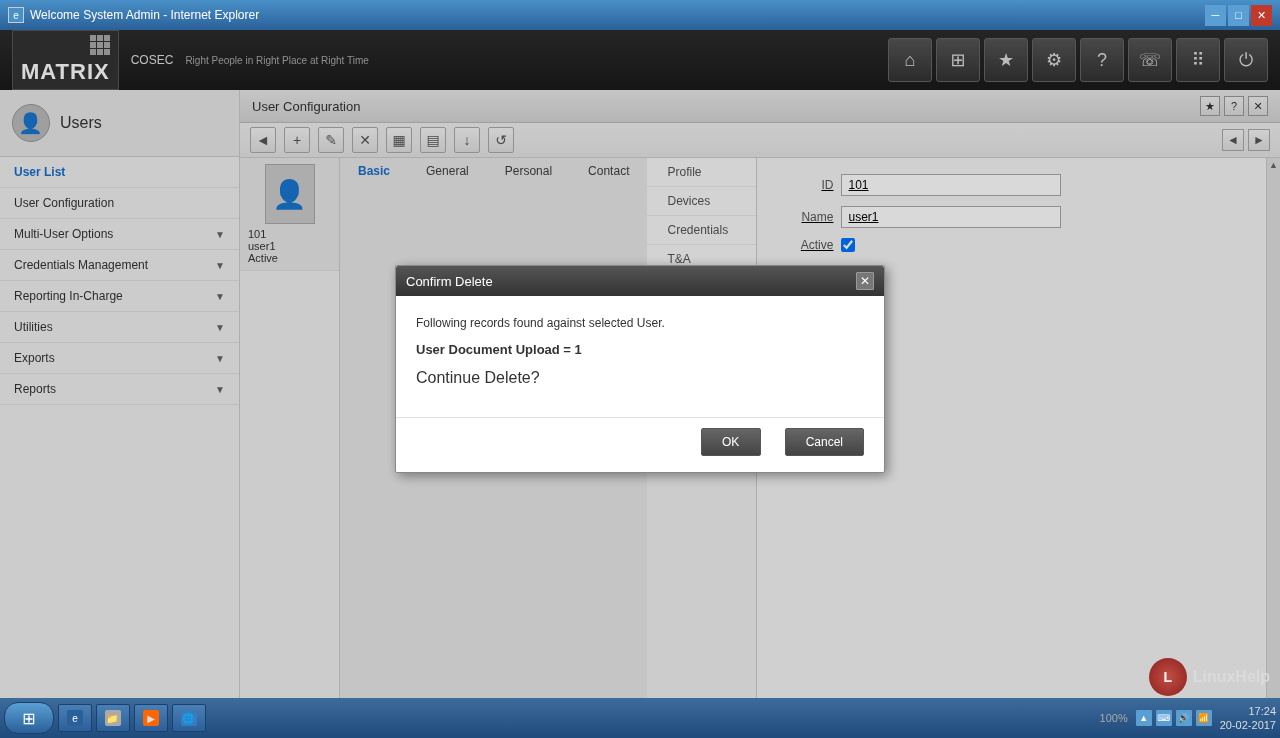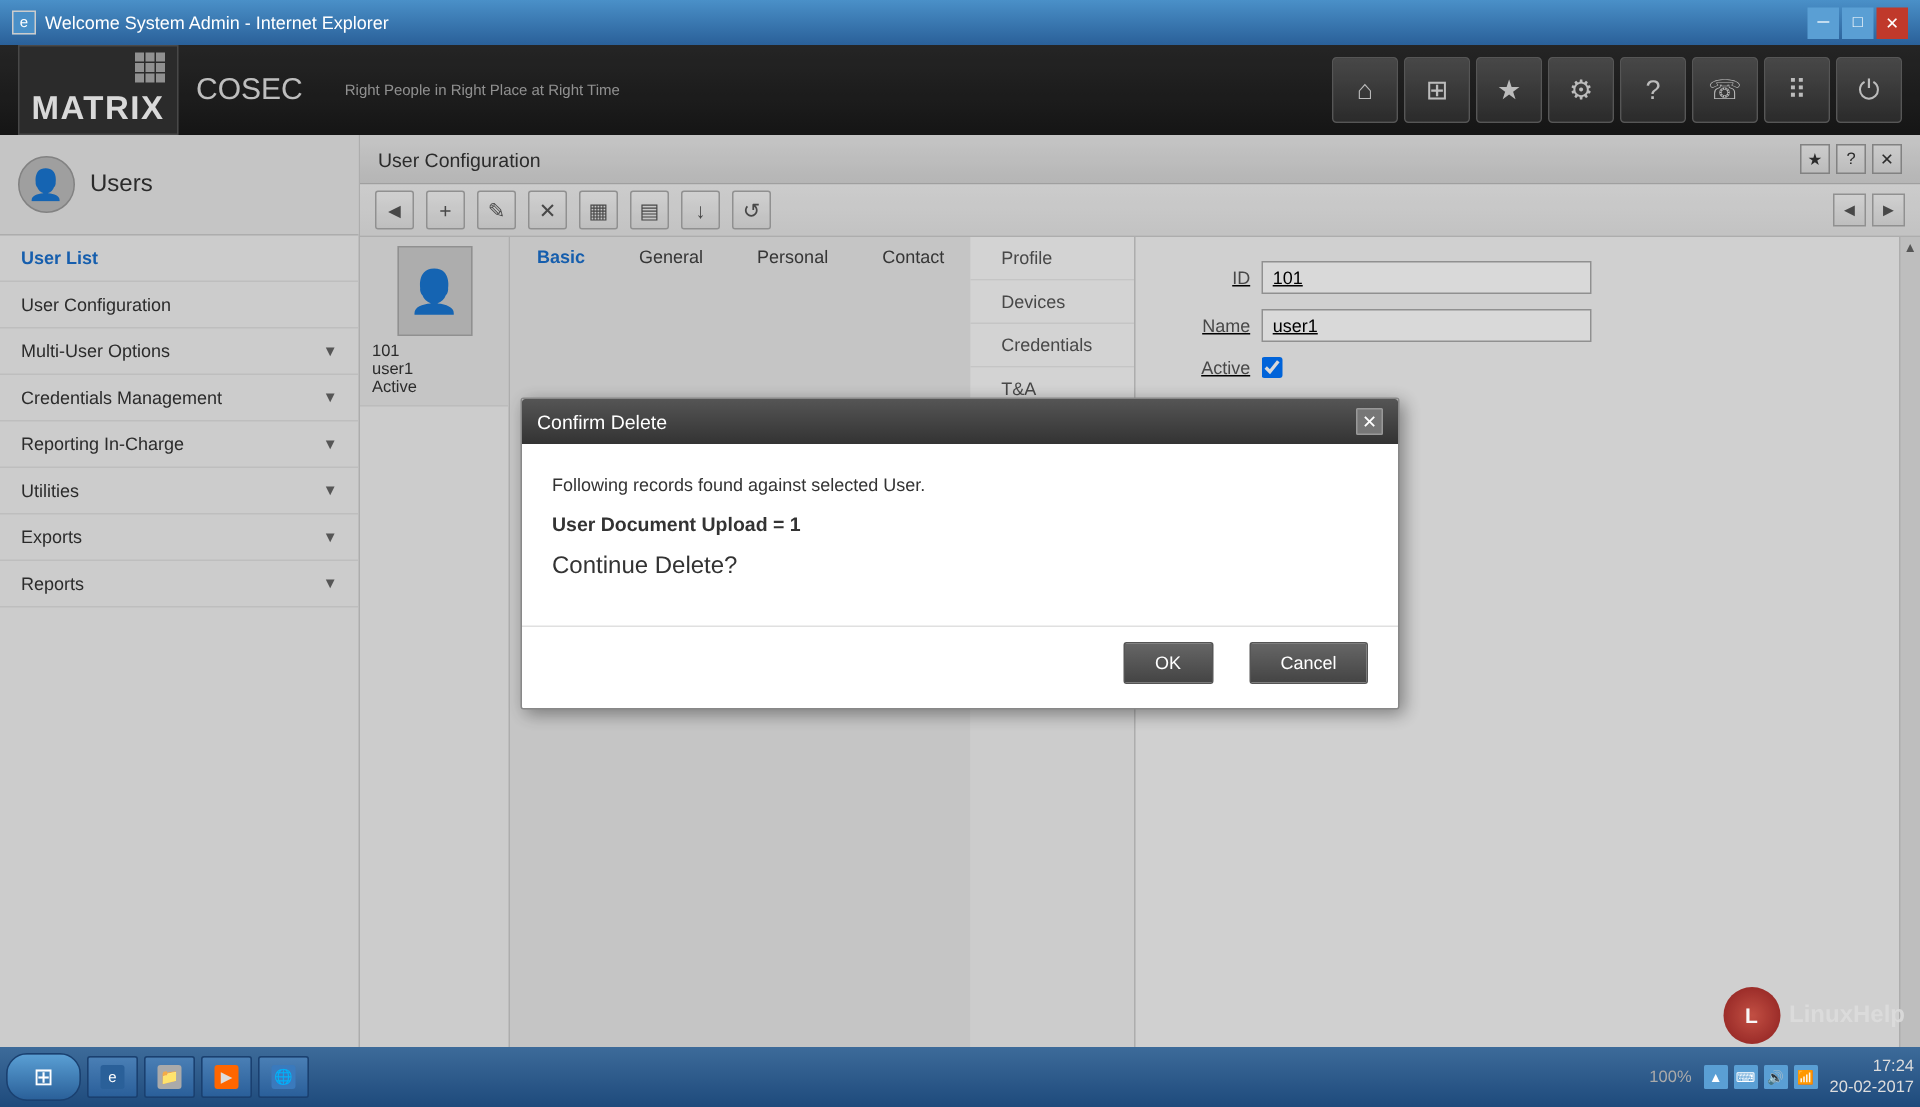--- a/index.html
+++ b/index.html
@@ -39,21 +39,21 @@
       padding: 4px 8px;
       display: flex;
       align-items: flex-end;
       gap: 4px;
       flex-direction: column;
     }
     .logo-grid { display: grid; grid-template-columns: repeat(3,6px); gap: 1px; }
     .logo-grid-cell { width: 6px; height: 6px; background: #aaa; }
     .logo-text { color: white; font-size: 22px; font-weight: bold; letter-spacing: 1px; }
     .logo-cosec { color: #e0e0e0; font-size: 18px; margin-left: 4px; }
-    .logo-tagline { color: #aaa; font-size: 10px; margin-left: 20px; }
+    .logo-tagline { color: #aaa; font-size: 10px; margin-left: 4px; }
     .nav-icons { display: flex; gap: 4px; }
     .nav-icon-btn {
       width: 44px; height: 44px;
       background: linear-gradient(to bottom, #555, #333);
       border: 1px solid #666;
       border-radius: 3px;
       display: flex; align-items: center; justify-content: center;
       cursor: pointer;
       color: #ddd;
       font-size: 18px;
@@ -196,21 +196,21 @@
       display: flex; align-items: center; justify-content: center;
       z-index: 100;
     }
 
     
     .dialog {
       background: white;
       border: 1px solid #888;
       border-radius: 2px;
       box-shadow: 3px 3px 12px rgba(0,0,0,0.4);
-      width: 586px;
+      width: 490px;
       min-height: 200px;
     }
     .dialog-title-bar {
       background: linear-gradient(to bottom, #555, #333);
       padding: 6px 10px;
       display: flex;
       align-items: center;
       justify-content: space-between;
       border-radius: 2px 2px 0 0;
     }
@@ -296,21 +296,21 @@
           <div class="logo-grid-cell"></div>
         <div class="logo-grid-cell"></div>
           <div class="logo-grid-cell"></div>
           <div class="logo-grid-cell"></div>
         <div class="logo-grid-cell"></div>
           <div class="logo-grid-cell"></div>
           <div class="logo-grid-cell"></div>
       </div>
       <span class="logo-text">MATRIX</span>
     </div>
-    <span class="logo-cosec" style="color:#e0e0e0;font-size:20px;">COSEC</span>
+    <span class="logo-cosec" style="color:#e0e0e0;font-size:12px;">COSEC</span>
     <div style="display:flex;flex-direction:column;">
       <span class="logo-tagline">Right People in Right Place at Right Time</span>
     </div>
   </div>
   <div class="nav-icons">
     <div class="nav-icon-btn">⌂</div>
     <div class="nav-icon-btn">⊞</div>
     <div class="nav-icon-btn">★</div>
     <div class="nav-icon-btn">⚙</div>
     <div class="nav-icon-btn">?</div>

